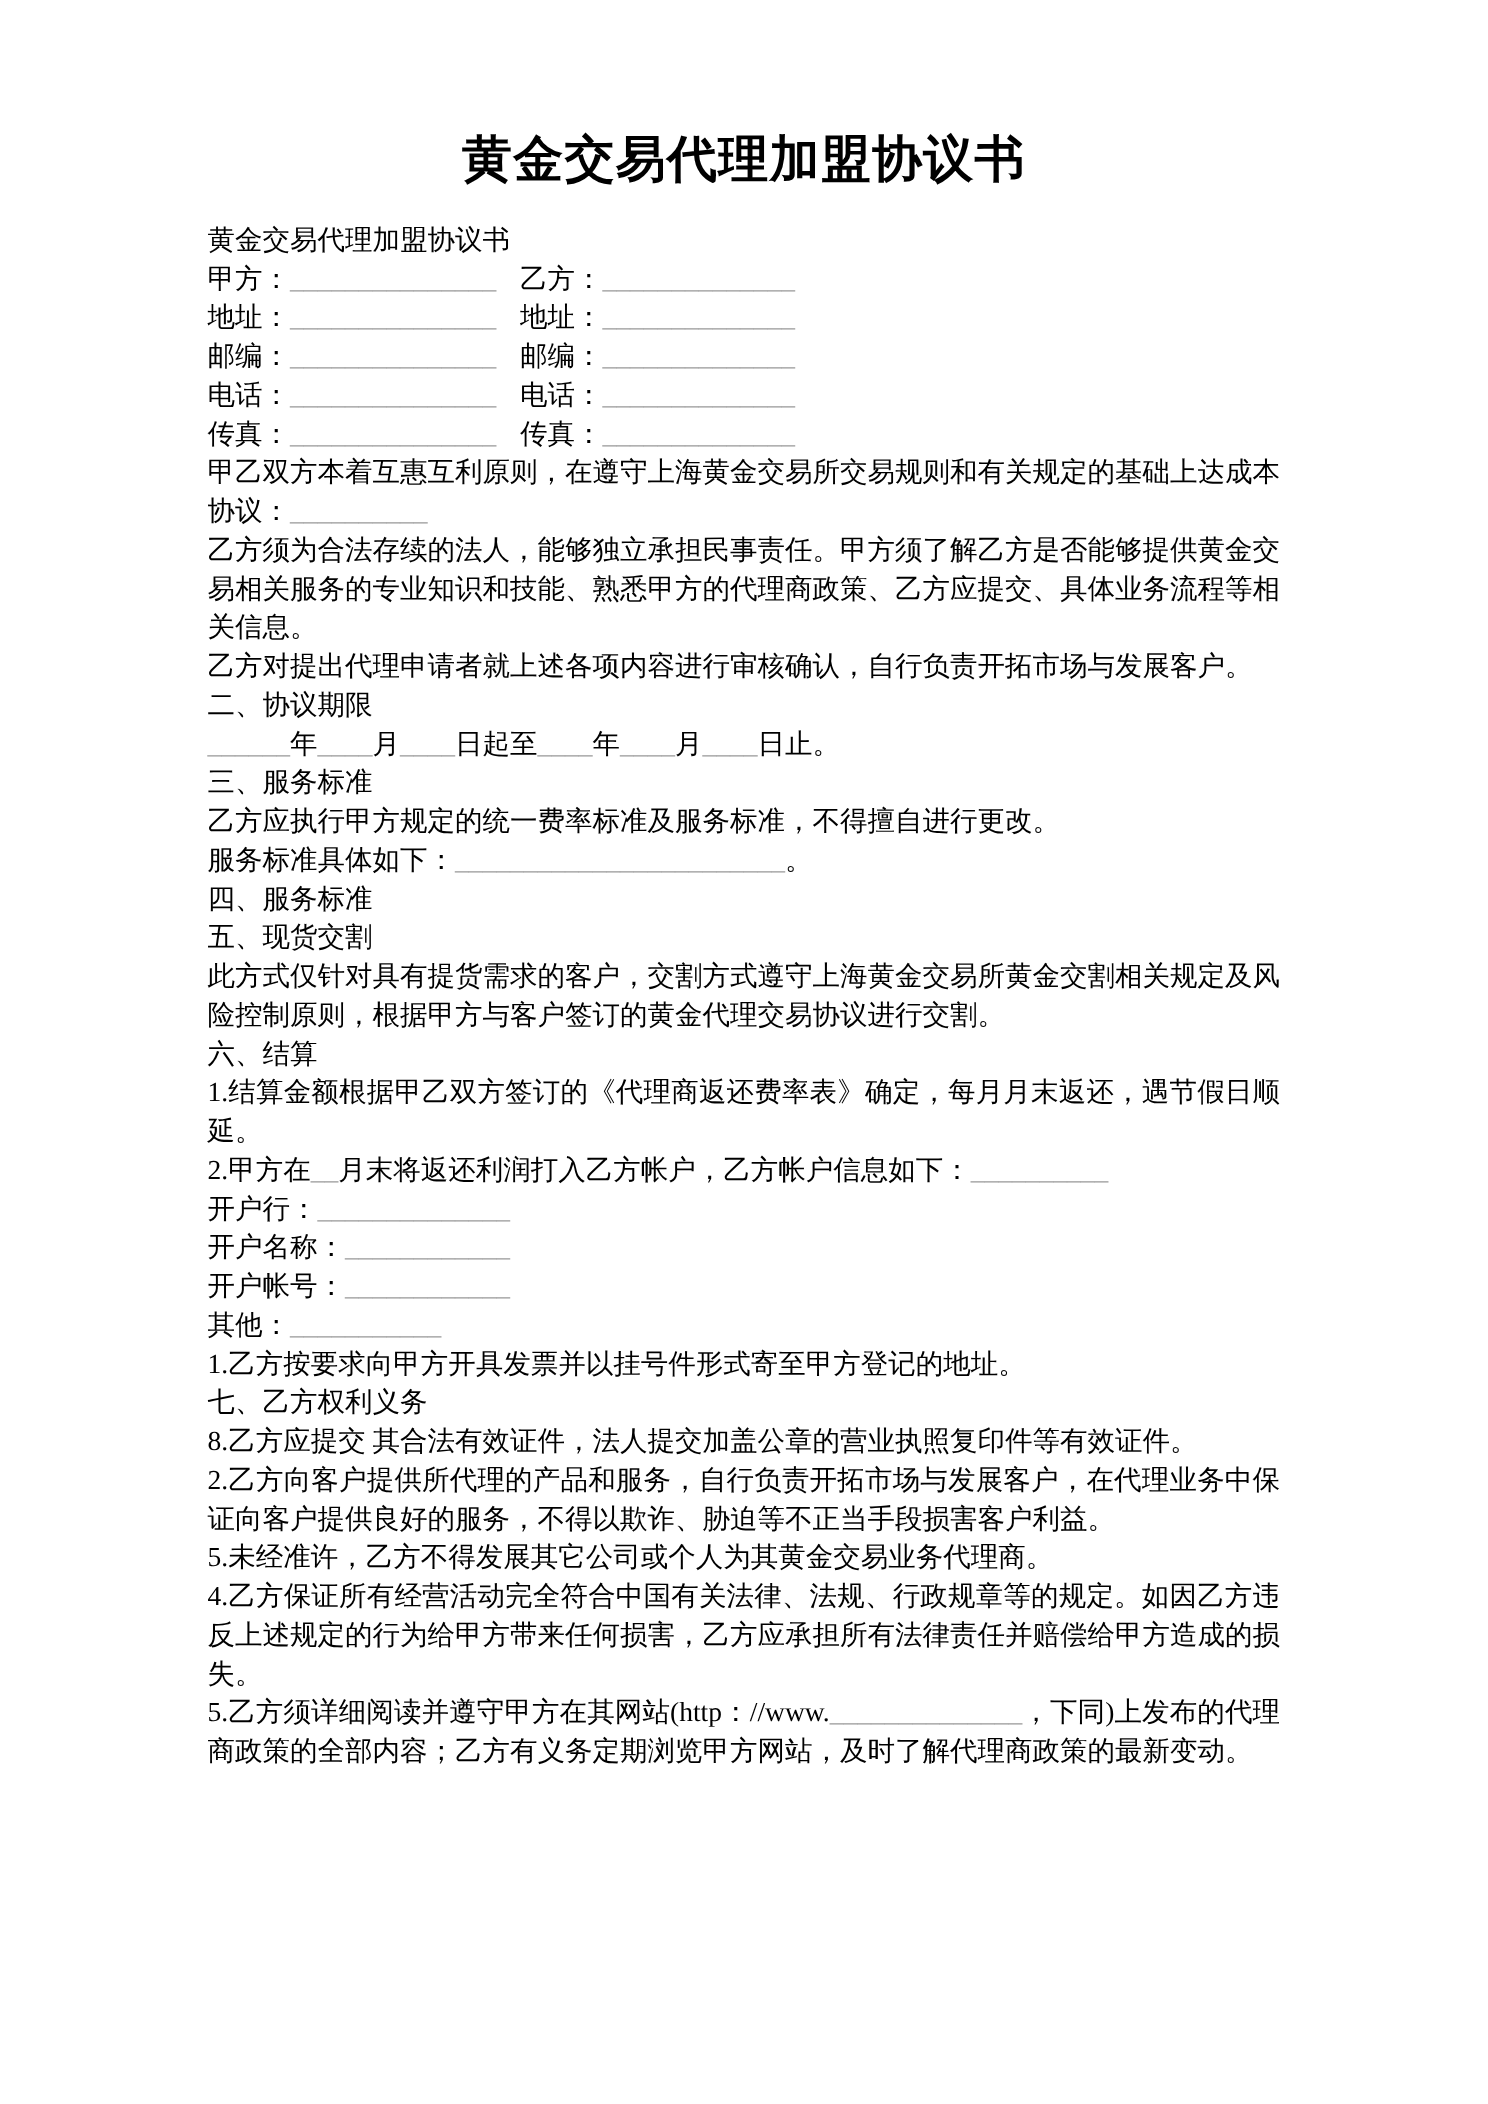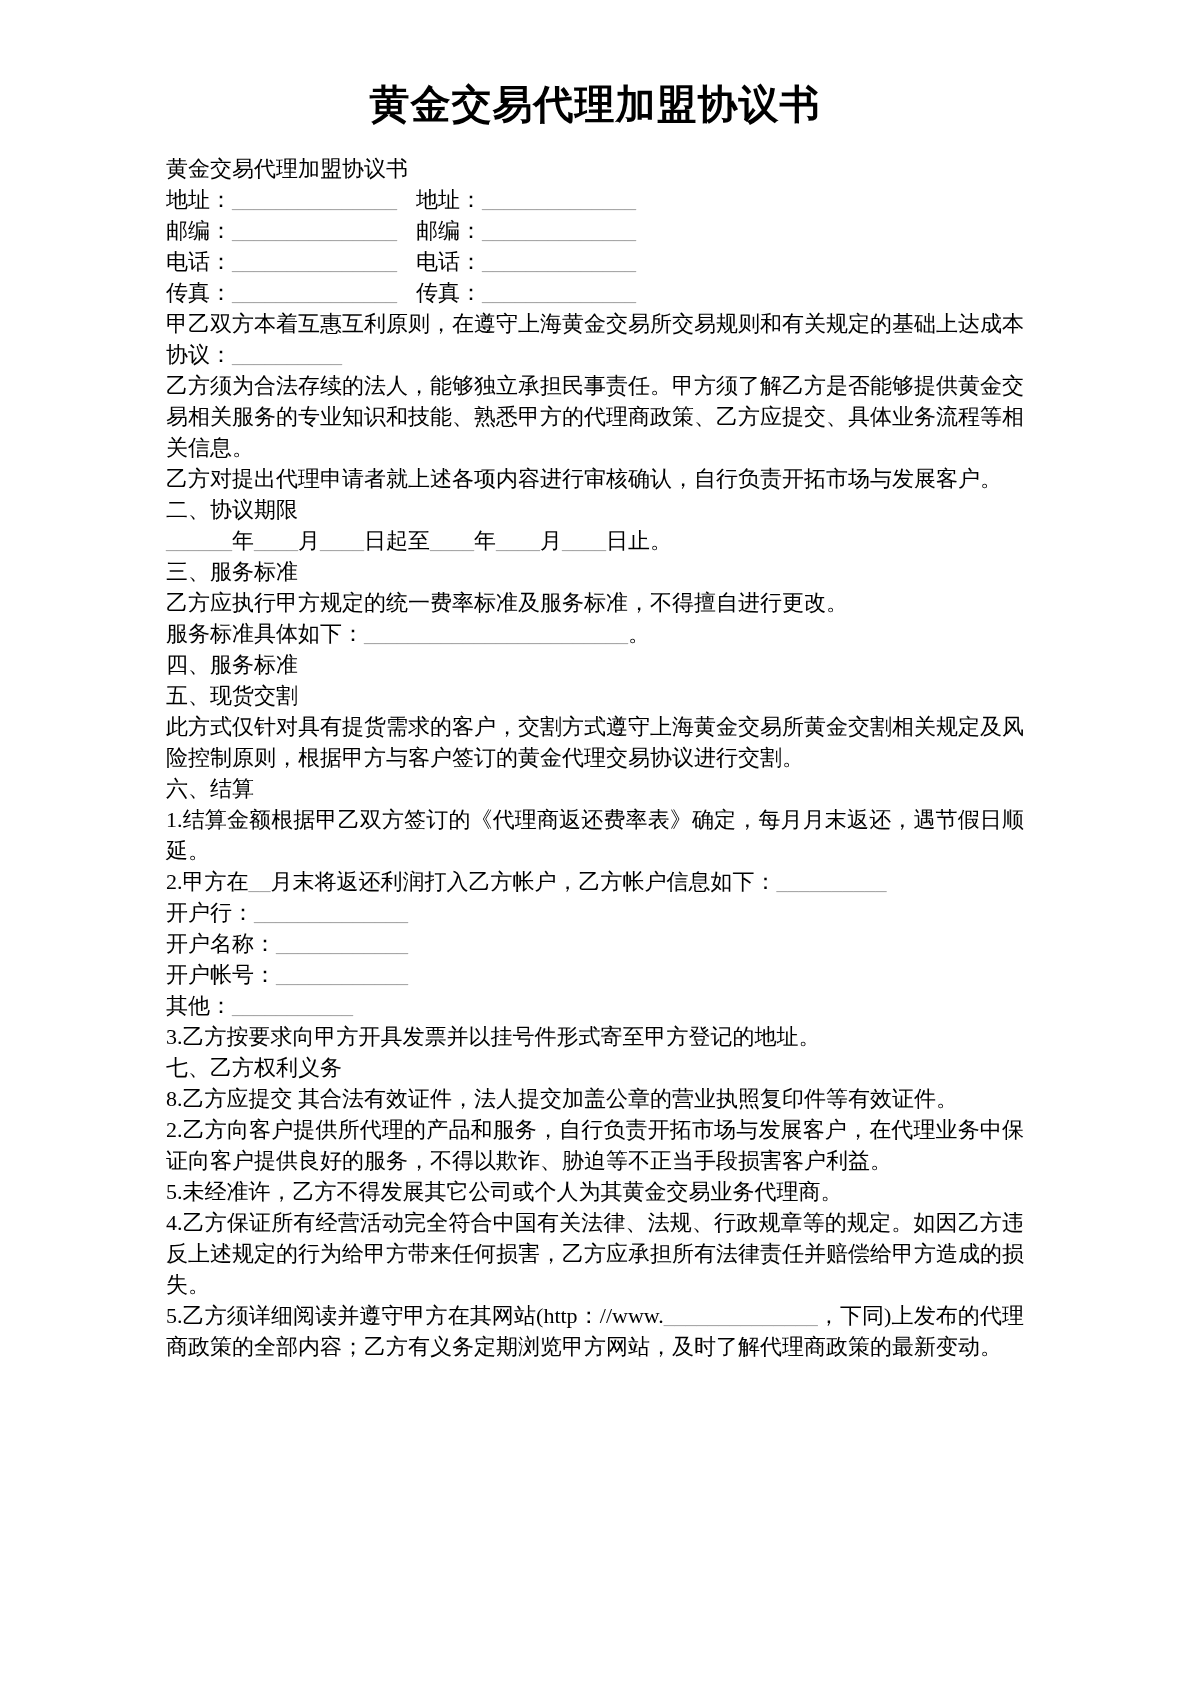--- a/index.html
+++ b/index.html
@@ -8,21 +8,21 @@
     width: 1190px;
     height: 1683px;
     position: relative;
     overflow: hidden;
     font-family: "Liberation Serif", "DejaVu Serif", serif;
     color: var(--text-color, #000000);
   }
   .page {
     position: absolute;
     inset: 0;
-    padding: 81px 166px 0 166px;
+    padding: 104px 166px 0 166px;
     background: #ffffff;
   }
   .doc-title {
     font-size: 40px;
     line-height: 48px;
     font-weight: bold;
     text-align: center;
     letter-spacing: 1px;
     margin-bottom: 24px;
     white-space: nowrap;
@@ -48,20 +48,23 @@
 <div class="page">
 
   <h1 class="doc-title grayblanks">黄金交易代理加盟协议书</h1>
 
   <div class="doc-body">
 
     <p class="line grayblanks">黄金交易代理加盟协议书</p>
 
     <div>
 
+        <p class="line party-row">
+          <span class="col-left grayblanks">甲方：<span class="blank">_______________</span></span><span class="grayblanks">乙方：<span class="blank">______________</span></span>
+        </p>
 
         <p class="line party-row">
           <span class="col-left grayblanks">地址：<span class="blank">_______________</span></span><span class="grayblanks">地址：<span class="blank">______________</span></span>
         </p>
 
         <p class="line party-row">
           <span class="col-left grayblanks">邮编：<span class="blank">_______________</span></span><span class="grayblanks">邮编：<span class="blank">______________</span></span>
         </p>
 
         <p class="line party-row">
@@ -106,21 +109,21 @@
         <p class="line grayblanks">2.甲方在<span class="blank">__</span>月末将返还利润打入乙方帐户，乙方帐户信息如下：<span class="blank">__________</span></p>
 
         <p class="line grayblanks">开户行：<span class="blank">______________</span></p>
 
         <p class="line grayblanks">开户名称：<span class="blank">____________</span></p>
 
         <p class="line grayblanks">开户帐号：<span class="blank">____________</span></p>
 
         <p class="line grayblanks">其他：<span class="blank">___________</span></p>
 
-        <p class="line grayblanks">3.乙方按要求向甲方开具发票并以挂号件形式寄至甲方登记的地址。</p>
+        <p class="line grayblanks">1.乙方按要求向甲方开具发票并以挂号件形式寄至甲方登记的地址。</p>
 
         <p class="line grayblanks">七、乙方权利义务</p>
 
         <p class="line grayblanks">8.乙方应提交 其合法有效证件，法人提交加盖公章的营业执照复印件等有效证件。</p>
 
         <p class="line grayblanks">2.乙方向客户提供所代理的产品和服务，自行负责开拓市场与发展客户，在代理业务中保证向客户提供良好的服务，不得以欺诈、胁迫等不正当手段损害客户利益。</p>
 
         <p class="line grayblanks">5.未经准许，乙方不得发展其它公司或个人为其黄金交易业务代理商。</p>
 
         <p class="line grayblanks">4.乙方保证所有经营活动完全符合中国有关法律、法规、行政规章等的规定。如因乙方违反上述规定的行为给甲方带来任何损害，乙方应承担所有法律责任并赔偿给甲方造成的损失。</p>

